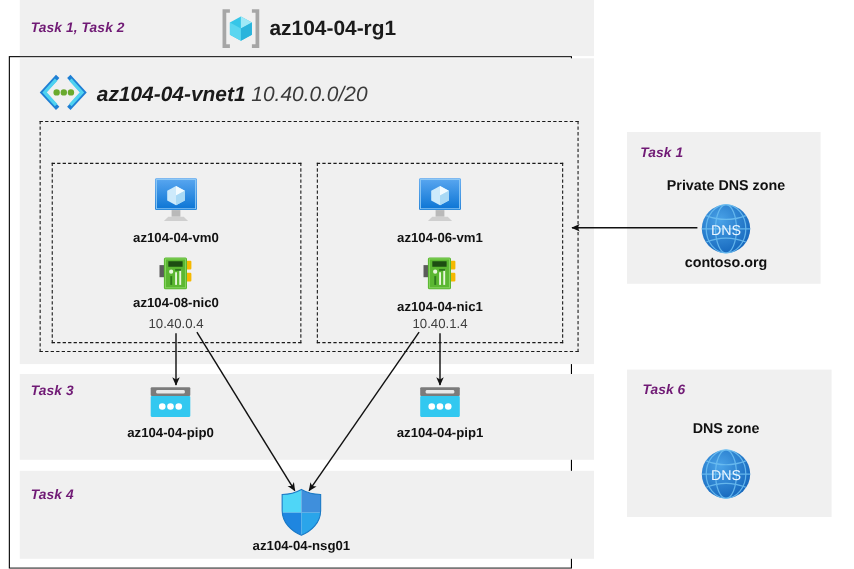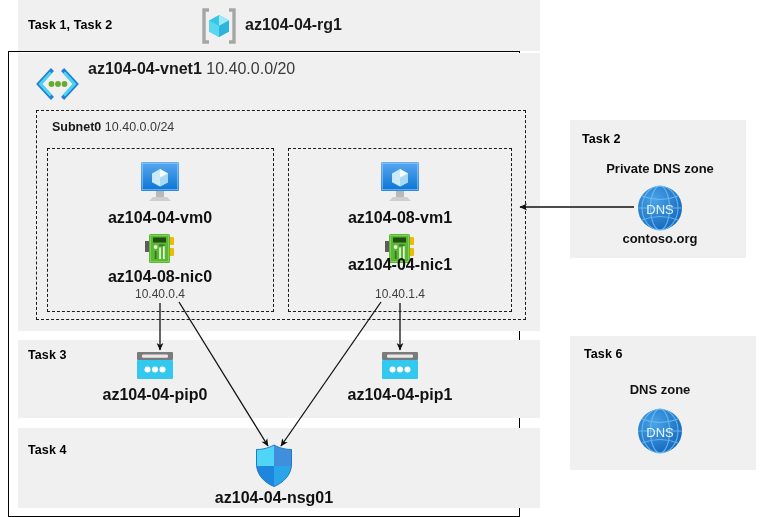--- a/index.html
+++ b/index.html
@@ -11,36 +11,36 @@
   #stage{position:absolute;left:0;top:0;width:776px;height:517px;}
 
   
   .panel{position:absolute;box-sizing:border-box;}
   .gray{background:#f0f0f0;}
   .rg-outline{border:1.5px solid #000000;background:#ffffff;}
   .dashed{border:1.6px dashed #1a1a1a;background:transparent;}
 
   
   .task-label{
-    position:absolute;color:#000000;font-weight:bold;font-size:12.5px;
-    letter-spacing:.1px;white-space:nowrap;
+    position:absolute;color:#701a75;font-weight:bold;font-size:12.5px;
+    letter-spacing:.1px;white-space:nowrap;font-style:italic;
   }
   .res-title{
-    position:absolute;color:#1a1a1a;font-weight:bold;font-size:16px;
+    position:absolute;color:#1a1a1a;font-weight:bold;font-size:19px;
     white-space:nowrap;
   }
   .res-title .thin{font-weight:normal;color:#3a3a3a;}
   .sub-title{
     position:absolute;color:#1a1a1a;font-weight:bold;font-size:12.5px;
     white-space:nowrap;
   }
   .sub-title .thin{font-weight:normal;color:#3a3a3a;}
   .node-label{
     position:absolute;text-align:center;color:#111111;font-weight:bold;
-    font-size:16px;white-space:nowrap;transform:translateX(-50%);
+    font-size:12px;white-space:nowrap;transform:translateX(-50%);
   }
   .node-sub{
     position:absolute;text-align:center;color:#3f3f3f;font-weight:normal;
     font-size:12px;white-space:nowrap;transform:translateX(-50%);
   }
   .zone-head{
     position:absolute;text-align:center;color:#111111;font-weight:bold;
     font-size:13px;white-space:nowrap;transform:translateX(-50%);
   }
 
@@ -80,29 +80,26 @@
     <svg width="46" height="32" viewBox="0 0 46 32">
       <path d="M17 3 L5 16 L17 29" fill="none" stroke="#1f7fd4" stroke-width="4.2" stroke-linecap="square"></path>
       <path d="M16 5.5 L6.5 16 L16 26.5" fill="none" stroke="#4fd2f0" stroke-width="3" stroke-linecap="square"></path>
       <path d="M30 3 L42 16 L30 29" fill="none" stroke="#1f7fd4" stroke-width="4.2" stroke-linecap="square"></path>
       <path d="M31 5.5 L40.5 16 L31 26.5" fill="none" stroke="#4fd2f0" stroke-width="3" stroke-linecap="square"></path>
       <circle cx="17.5" cy="16" r="2.9" fill="#6aaa2e"></circle>
       <circle cx="24" cy="16" r="2.9" fill="#6aaa2e"></circle>
       <circle cx="30.5" cy="16" r="2.9" fill="#6aaa2e"></circle>
     </svg>
   </div>
-  <div class="res-title" style="left:88px;top:60px;">
+  <div class="res-title" style="left:88px;top:76px;font-style:italic;">
     <span>az104-04-vnet1</span><span class="thin">&nbsp;</span><span class="thin">10.40.0.0/20</span>
   </div>
 
   <div class="panel dashed" style="left:36px;top:110px;width:490px;height:210px;"></div>
 
-  <div class="sub-title" style="left:52px;top:120px;">
-    <span>Subnet0</span><span class="thin">&nbsp;</span><span class="thin">10.40.0.0/24</span>
-  </div>
   <div class="panel dashed" style="left:47px;top:148px;width:227px;height:164px;"></div>
 
   <div class="icon" style="left:135px;top:160px;">
     <svg width="50" height="44" viewBox="0 0 50 44">
       <defs>
         <linearGradient id="vmg0" x1="0" y1="0" x2="0" y2="1">
           <stop offset="0" stop-color="#5aa7f0"></stop>
             <stop offset="1" stop-color="#0a74d4"></stop>
         </linearGradient>
       </defs>
@@ -147,38 +144,38 @@
       </defs>
       <rect x="6" y="2" width="38" height="29" rx="1.2" fill="url(#vmg1)"></rect>
       <rect x="7.2" y="3.2" width="35.6" height="26.6" fill="none" stroke="#8fc9f5" stroke-width="0.9"></rect>
       <polygon points="25,9 33,13.4 33,22.2 25,26.6 17,22.2 17,13.4" fill="#cdeafb"></polygon>
       <polygon points="25,9 33,13.4 25,17.8" fill="#f2fbff"></polygon>
       <polygon points="25,17.8 33,13.4 33,22.2 25,26.6" fill="#a9d9f5"></polygon>
       <rect x="21" y="31" width="8" height="6" fill="#b9b9b9"></rect>
       <path d="M14 41 L36 41 L32 37 L18 37 Z" fill="#cfcfcf"></path>
     </svg>
   </div>
-  <div class="node-label" style="left:400px;top:209px;">az104-08-vm1</div>
+  <div class="node-label" style="left:400px;top:209px;">az104-06-vm1</div>
 
   <div class="icon" style="left:382px;top:232px;">
     <svg width="36" height="34" viewBox="0 0 36 34">
       <rect x="3" y="9" width="5" height="11" fill="#5c5c5c"></rect>
       <rect x="26" y="5" width="6" height="8" rx="1" fill="#f5b800"></rect>
       <rect x="26" y="16" width="6" height="8" rx="1" fill="#f5b800"></rect>
       <rect x="7" y="2" width="21" height="29" rx="1.5" fill="#5bb731"></rect>
       <rect x="8.4" y="3.4" width="18.2" height="26.2" fill="none" stroke="#86d45f" stroke-width="0.9"></rect>
       <rect x="11" y="5.5" width="13" height="5" fill="#1d4d12"></rect>
       <circle cx="13.6" cy="15" r="1.9" fill="#e9f7dd"></circle>
       <rect x="12.8" y="19" width="1.7" height="8" fill="#2f7a1c"></rect>
       <rect x="17.2" y="15.5" width="1.7" height="11.5" fill="#e9f7dd"></rect>
       <rect x="21" y="13" width="1.7" height="14" fill="#e9f7dd"></rect>
       <rect x="17.2" y="12.5" width="5.5" height="1.7" fill="#2f7a1c"></rect>
     </svg>
   </div>
-  <div class="node-label" style="left:400px;top:256px;">az104-04-nic1</div>
+  <div class="node-label" style="left:400px;top:272px;">az104-04-nic1</div>
   <div class="node-sub" style="left:400px;top:287px;">10.40.1.4</div>
 
   <div class="panel gray" style="left:18px;top:340px;width:522px;height:78px;"></div>
   <div class="task-label" style="left:28px;top:348px;">Task 3</div>
 
   <div class="icon" style="left:135px;top:350px;">
     <svg width="40" height="33" viewBox="0 0 40 33">
       <rect x="2" y="2" width="36" height="8" rx="1" fill="#7b7b7b"></rect>
       <rect x="7" y="4.5" width="26" height="3.2" rx="1.2" fill="#e8e8e8"></rect>
       <rect x="2" y="10" width="36" height="19" rx="1" fill="#32c8f0"></rect>
@@ -216,21 +213,21 @@
         <rect x="21" y="0" width="21" height="23" fill="#3f8fdc"></rect>
         <rect x="0" y="23" width="21" height="24" fill="#1f86e0"></rect>
         <rect x="21" y="23" width="21" height="24" fill="#2aa5ea"></rect>
       </g>
       <path d="M21 2 C14 6 7 6.5 3.5 6.5 L3.5 21 C3.5 32 12 40 21 43.5 C30 40 38.5 32 38.5 21 L38.5 6.5 C35 6.5 28 6 21 2 Z" fill="none" stroke="#1b7ac6" stroke-width="1"></path>
     </svg>
   </div>
   <div class="node-label" style="left:274px;top:489px;">az104-04-nsg01</div>
 
   <div class="panel gray" style="left:570px;top:120px;width:176px;height:138px;"></div>
-  <div class="task-label" style="left:582px;top:132px;">Task 2</div>
+  <div class="task-label" style="left:582px;top:132px;">Task 1</div>
   <div class="zone-head" style="left:660px;top:161px;">Private DNS zone</div>
 
   <div class="icon" style="left:634px;top:182px;">
     <svg width="52" height="52" viewBox="0 0 52 52">
       <defs>
         <radialGradient id="dnsg1" cx="0.38" cy="0.33" r="0.78">
           <stop offset="0" stop-color="#4aa3e8"></stop>
             <stop offset="1" stop-color="#1061b8"></stop>
         </radialGradient>
       </defs>

